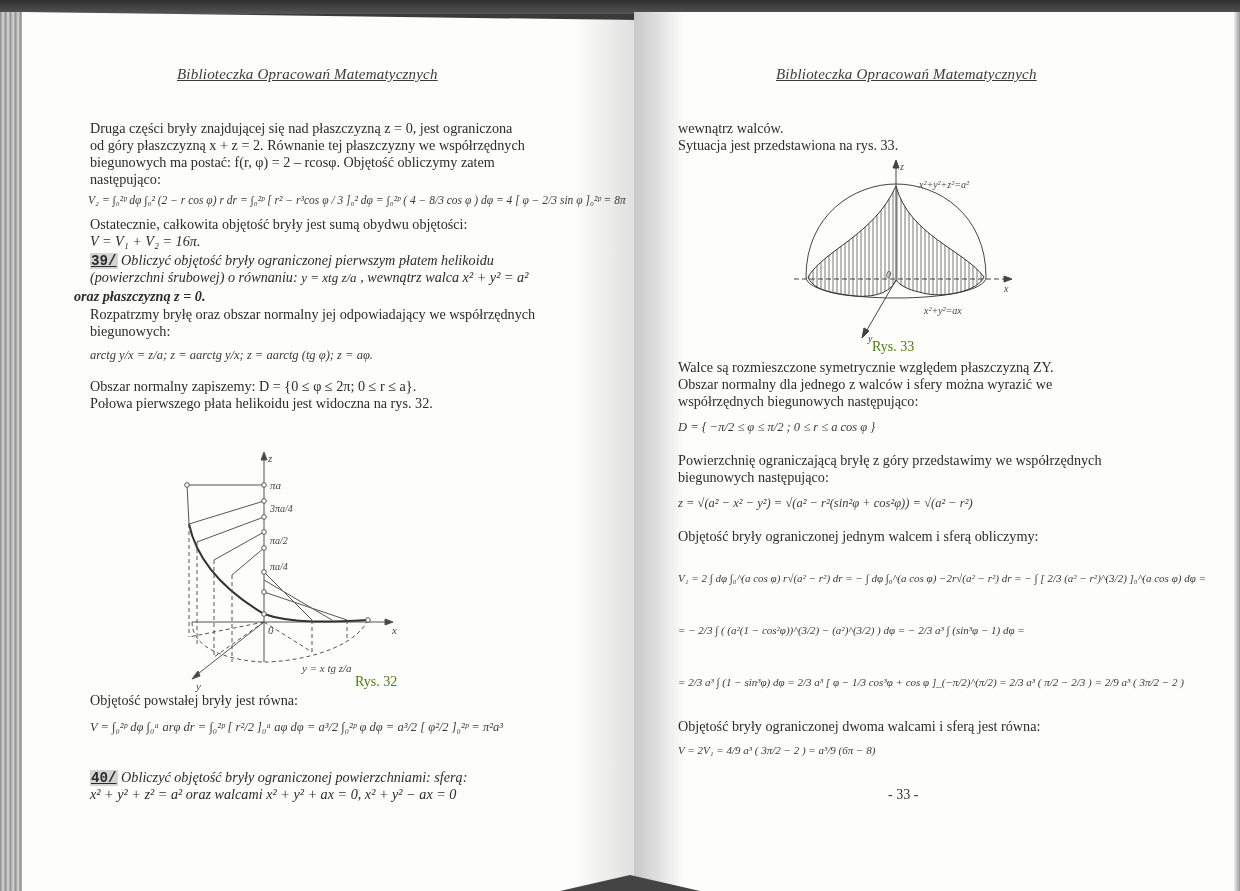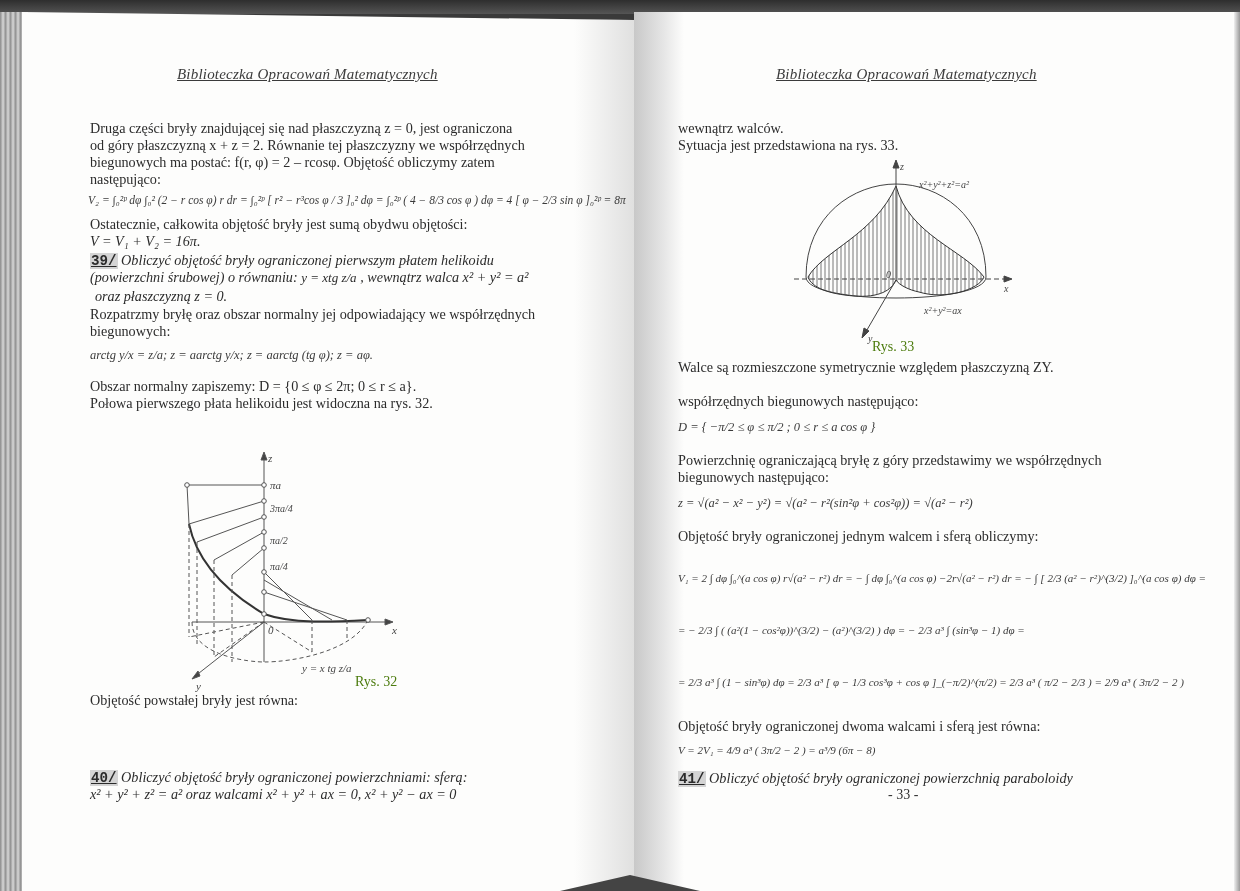--- a/index.html
+++ b/index.html
@@ -62,21 +62,21 @@
 
     <div class="txt it" style="left:68px; top:240px;">
       <span class="num-badge">39/</span>
       <span>Obliczyć objętość bryły ograniczonej pierwszym płatem helikoidu</span>
     </div>
     <div class="txt it" style="left:68px; top:257px;">
       <span>(powierzchni śrubowej) o równaniu:</span>
       <span style="font-size:13px;">y = xtg z/a</span>
       <span>, wewnątrz walca x² + y² = a²</span>
     </div>
-    <div class="txt it" style="left:73px; top:276px;">oraz płaszczyzną z = 0.</div>
+    <div class="txt it" style="left:52px; top:276px;font-weight:bold;">oraz płaszczyzną z = 0.</div>
 
     <div class="txt" style="left:68px; top:294px;">Rozpatrzmy bryłę oraz obszar normalny jej odpowiadający we współrzędnych</div>
     <div class="txt" style="left:68px; top:311px;">biegunowych:</div>
 
     <div class="math" style="left:68px; top:336px;">arctg y/x = z/a;   z = aarctg y/x;   z = aarctg (tg φ);   z = aφ.</div>
 
     <div class="txt" style="left:68px; top:366px;">Obszar normalny zapiszemy:   D = {0 ≤ φ ≤ 2π; 0 ≤ r ≤ a}.</div>
     <div class="txt" style="left:68px; top:383px;">Połowa pierwszego płata helikoidu jest widoczna na rys. 32.</div>
 
     <svg style="left:150px; top:440px;" width="300" height="240">
@@ -138,20 +138,21 @@
         <text x="98" y="37">πa</text>
         <text x="98" y="60" font-size="10">3πa/4</text>
         <text x="98" y="92" font-size="10">πa/2</text>
         <text x="98" y="118" font-size="10">πa/4</text>
         <text x="130" y="220">y = x tg z/a</text>
       </g>
     </svg>
     <div class="caption" style="left:333px; top:662px;">Rys. 32</div>
 
     <div class="txt" style="left:68px; top:680px;">Objętość powstałej bryły jest równa:</div>
+    <div class="math" style="left:68px; top:708px;">V = ∫₀²ᵖ dφ ∫₀ᵃ arφ dr = ∫₀²ᵖ [ r²/2 ]₀ᵃ aφ dφ = a³/2 ∫₀²ᵖ φ dφ = a³/2 [ φ²/2 ]₀²ᵖ = π²a³</div>
 
     <div class="txt it" style="left:68px; top:757px;">
       <span class="num-badge">40/</span>
       <span>Obliczyć objętość bryły ograniczonej powierzchniami: sferą:</span>
     </div>
     <div class="txt it" style="left:68px; top:774px;">x² + y² + z² = a²  oraz walcami   x² + y² + ax = 0,     x² + y² − ax = 0</div>
   </div>
 
   <div class="page page-right">
     <div class="gutter-right"></div>
@@ -187,41 +188,38 @@
         <text x="220" y="132">x</text>
         <text x="84" y="182">y</text>
         <text x="102" y="118">0</text>
         <text x="135" y="28">x²+y²+z²=a²</text>
         <text x="140" y="154">x²+y²=ax</text>
       </g>
     </svg>
     <div class="caption" style="left:238px; top:327px;">Rys. 33</div>
 
     <div class="txt" style="left:44px; top:347px;">Walce są rozmieszczone symetrycznie względem płaszczyzną ZY.</div>
+    <div class="txt" style="left:44px; top:364px;">Obszar normalny dla jednego z walców i sfery można wyrazić we</div>
     <div class="txt" style="left:44px; top:381px;">współrzędnych biegunowych następująco:</div>
 
     <div class="math" style="left:44px; top:408px;">D = { −π/2 ≤ φ ≤ π/2 ; 0 ≤ r ≤ a cos φ }</div>
 
     <div class="txt" style="left:44px; top:440px;">Powierzchnię ograniczającą bryłę z góry przedstawimy we współrzędnych</div>
     <div class="txt" style="left:44px; top:457px;">biegunowych następująco:</div>
 
     <div class="math" style="left:44px; top:484px;">z = √(a² − x² − y²) = √(a² − r²(sin²φ + cos²φ)) = √(a² − r²)</div>
 
     <div class="txt" style="left:44px; top:516px;">Objętość bryły ograniczonej jednym walcem i sferą obliczymy:</div>
 
     <div class="math math-small" style="left:44px; top:560px;">V₁ = 2 ∫ dφ ∫₀^(a cos φ) r√(a² − r²) dr = − ∫ dφ ∫₀^(a cos φ) −2r√(a² − r²) dr = − ∫ [ 2/3 (a² − r²)^(3/2) ]₀^(a cos φ) dφ =</div>
     <div class="math math-small" style="left:44px; top:612px;">= − 2/3 ∫ ( (a²(1 − cos²φ))^(3/2) − (a²)^(3/2) ) dφ = − 2/3 a³ ∫ (sin³φ − 1) dφ =</div>
     <div class="math math-small" style="left:44px; top:664px;">= 2/3 a³ ∫ (1 − sin³φ) dφ = 2/3 a³ [ φ − 1/3 cos³φ + cos φ ]_(−π/2)^(π/2) = 2/3 a³ ( π/2 − 2/3 ) = 2/9 a³ ( 3π/2 − 2 )</div>
 
     <div class="txt" style="left:44px; top:706px;">Objętość bryły ograniczonej dwoma walcami i sferą jest równa:</div>
     <div class="math math-small" style="left:44px; top:732px;">V = 2V₁ = 4/9 a³ ( 3π/2 − 2 ) = a³/9 (6π − 8)</div>
 
-    <div class="txt it" style="left:44px; top:758px;">
-      <span class="num-badge">41/</span>
-      <span>Obliczyć objętość bryły ograniczonej powierzchnią paraboloidy</span>
-    </div>
 
     <div class="page-number" style="left:254px; top:775px;">- 33 -</div>
   </div>
 
   <div class="right-edge"></div>
   <div class="bottom-dark"></div>
 </div>
 
 </body></html>

